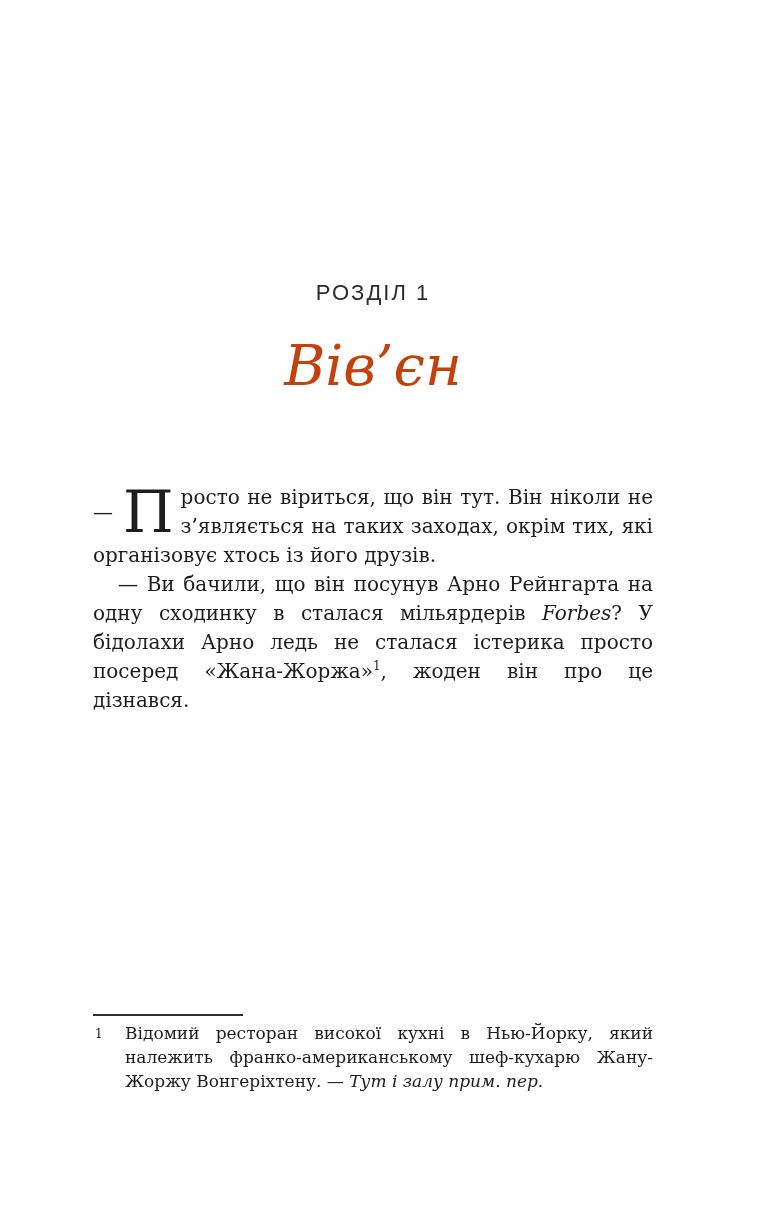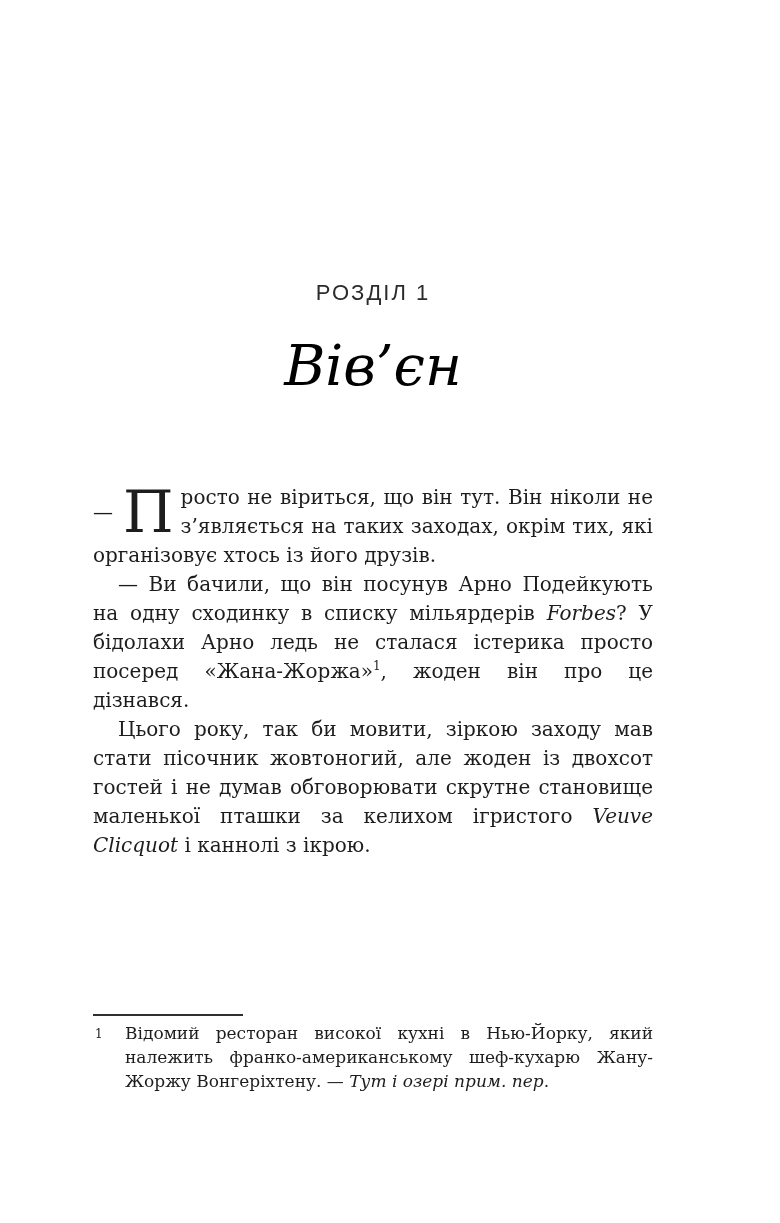--- a/index.html
+++ b/index.html
@@ -31,21 +31,21 @@
   .chapter-title {
     position: absolute;
     left: 93px;
     top: 324px;
     width: 560px;
     text-align: center;
     font-family: "DejaVu Serif", serif;
     font-style: italic;
     font-size: 56px;
     line-height: 84px;
-    color: #000000;
+    color: #c2410c;
   }
   .bodytext {
     position: absolute;
     left: 93px;
     top: 483px;
     width: 560px;
     font-size: 20px;
     line-height: 29px;
     text-align: justify;
     color: #1d1d1d;
@@ -107,21 +107,20 @@
 
   <div class="kicker">РОЗДІЛ 1</div>
 
   <div class="chapter-title">Вів’єн</div>
 
   <div class="bodytext">
     <p class="para"><span class="dcwrap">
           <span class="dcdash">—</span>
           <span class="dcletter">П</span>
         </span><span>росто не віриться, що він тут. Він ніколи не з’являється на таких заходах, окрім тих, які організовує хтось із його друзів.</span></p>
-    <p class="para ind"><span>— Ви бачили, що він посунув Арно Подейкують на одну сходинку в списку мільярдерів </span><span class="it">Forbes</span><span>? У бідолахи Арно ледь не сталася істерика просто посеред «Жана-Жоржа»</span><sup class="ref">1</sup><span>, жоден він про це дізнався.</span></p>
-    <p class="para ind"><span>Цього року, так би мовити, зіркою заходу мав стати пісочник жовтоногий, але жоден із двохсот гостей і не думав обговорювати скрутне становище маленької пташки за келихом ігристого </span><span class="it">Veuve Clicquot</span><span> і каннолі з ікрою.</span></p>
+    <p class="para ind"><span>— Ви бачили, що він посунув Арно Рейнгарта на одну сходинку в сталася мільярдерів </span><span class="it">Forbes</span><span>? У бідолахи Арно ледь не сталася істерика просто посеред «Жана-Жоржа»</span><sup class="ref">1</sup><span>, жоден він про це дізнався.</span></p>
   </div>
 
   <div class="fnrule"></div>
 
-  <div class="footnote"><span class="fnmark">1</span><span>Відомий ресторан високої кухні в Нью-Йорку, який належить франко-американському шеф-кухарю Жану-Жоржу Вонгеріхтену. — </span><span class="it">Тут і озері прим. пер.</span></div>
+  <div class="footnote"><span class="fnmark">1</span><span>Відомий ресторан високої кухні в Нью-Йорку, який належить франко-американському шеф-кухарю Жану-Жоржу Вонгеріхтену. — </span><span class="it">Тут і залу прим. пер.</span></div>
 
 </div>
 
 </body></html>

